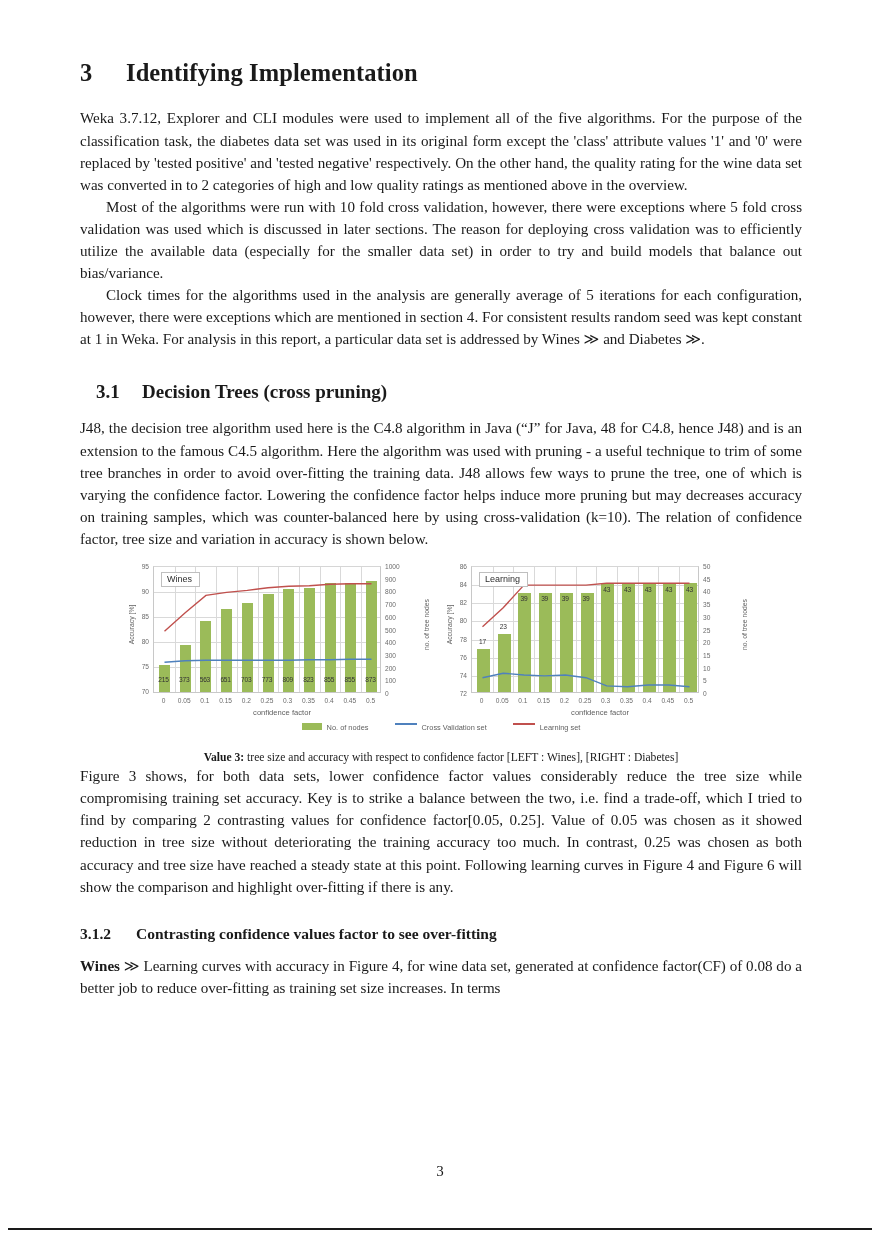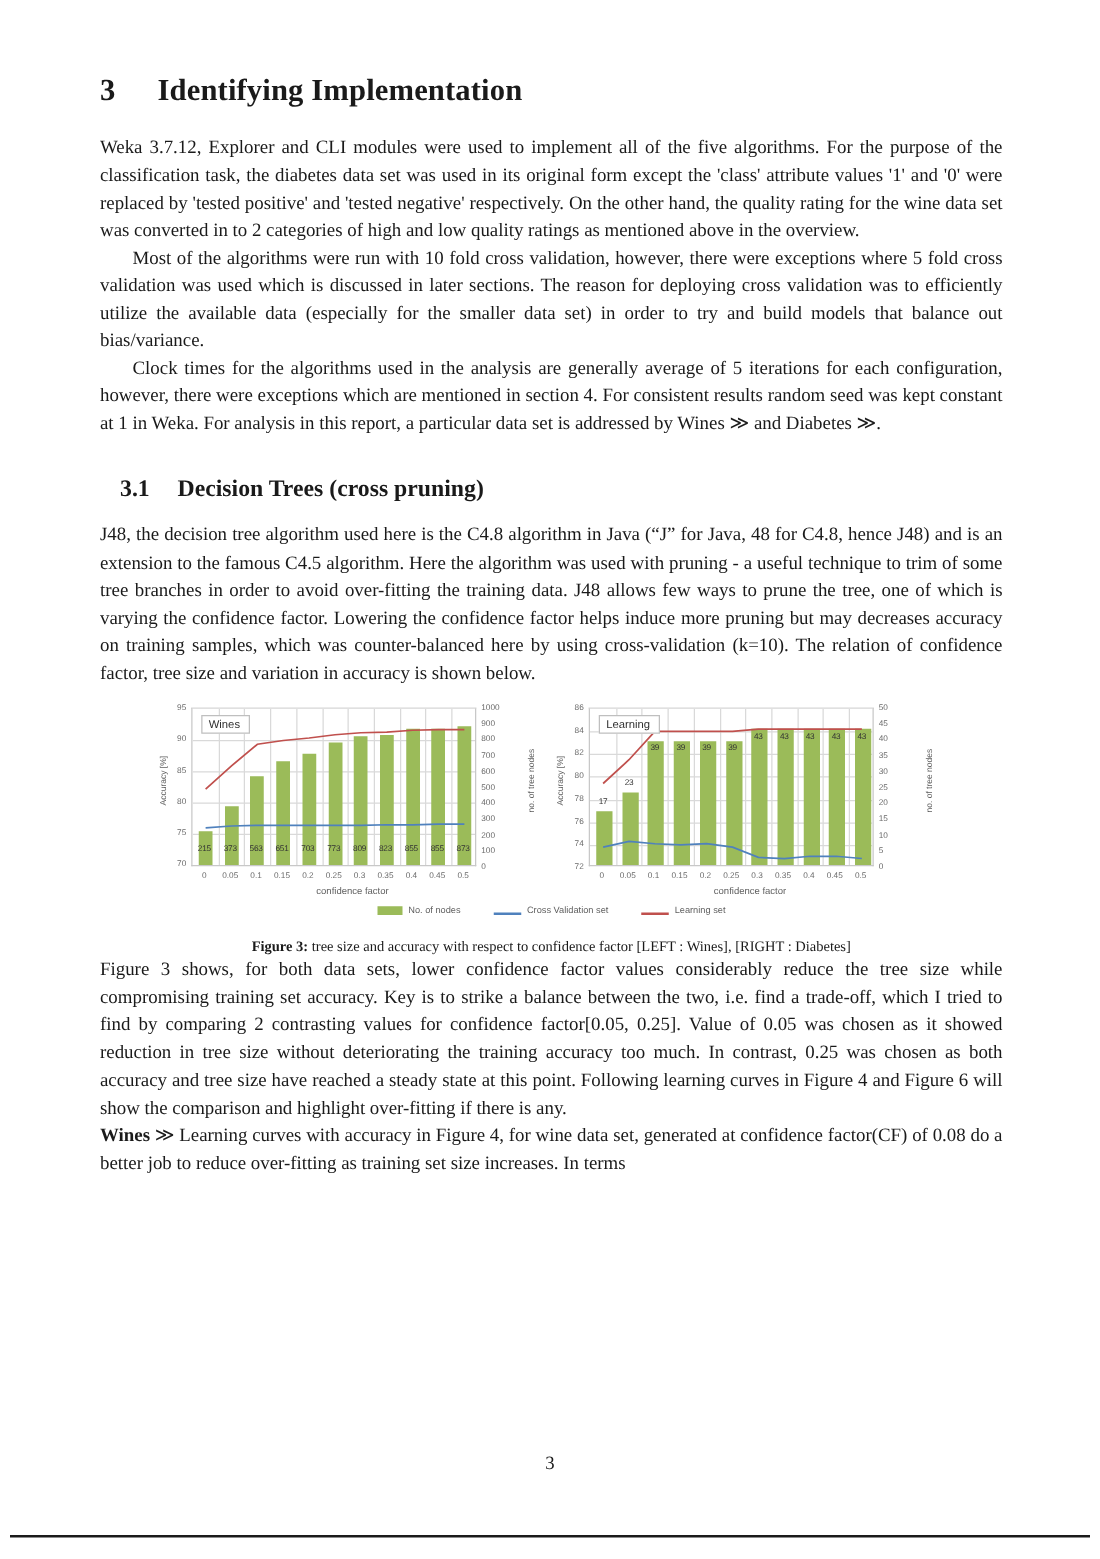--- a/index.html
+++ b/index.html
@@ -158,21 +158,21 @@
   .legend {
     display: flex;
     justify-content: center;
     align-items: center;
     gap: 26px;
     margin-top: 2px;
     font-family: "Liberation Sans", "DejaVu Sans", sans-serif;
     font-size: 7.4px;
     color: #5f5f5f;
   }
-  .legend-item { display: flex; align-items: flex-end; gap: 5px; }
+  .legend-item { display: flex; align-items: flex-start; gap: 5px; }
   .swatch-box { width: 20px; height: 7px; background: #9bbb59; display:inline-block;}
   .swatch-line { width: 22px; height: 2px; display:inline-block;}
   .caption {
     margin-top: 18px;
     font-size: 11.6px;
     text-align: center;
     color: #1a1a1a;
     line-height: 1.3;
   }
   .caption b { font-weight: bold; }
@@ -406,26 +406,29 @@
           <span class="swatch-line" style="background:#4f81bd;"></span>
           <span>Cross Validation set</span>
         </div>
         <div class="legend-item">
           <span class="swatch-line" style="background:#c0504d;"></span>
           <span>Learning set</span>
         </div>
       </div>
 
       <div class="caption">
-        <b>Figure 3:</b>
+        <b>Value 3:</b>
         <span>tree size and accuracy with respect to confidence factor [LEFT : Wines], [RIGHT : Diabetes]</span>
       </div>
     </div>
 
     <p class="body">Figure 3 shows, for both data sets, lower confidence factor values considerably reduce the tree size while compromising training set accuracy. Key is to strike a balance between the two, i.e. find a trade-off, which I tried to find by comparing 2 contrasting values for confidence factor[0.05, 0.25]. Value of 0.05 was chosen as it showed reduction in tree size without deteriorating the training accuracy too much. In contrast, 0.25 was chosen as both accuracy and tree size have reached a steady state at this point. Following learning curves in Figure 4 and Figure 6 will show the comparison and highlight over-fitting if there is any.</p>
 
+    <h3 class="subsubsec">
+      <span class="num">3.1.2</span><span>Contrasting confidence values factor to see over-fitting</span>
+    </h3>
     <p class="body"><span class="bold-lead">Wines</span> <span>≫ Learning curves with accuracy in Figure 4, for wine data set, generated at confidence factor(CF) of 0.08 do a better job to reduce over-fitting as training set size increases. In terms</span></p>
 
   </div>
 
   <div class="pagenum">3</div>
   <div class="footrule"></div>
 </div>
 
 </body></html>

